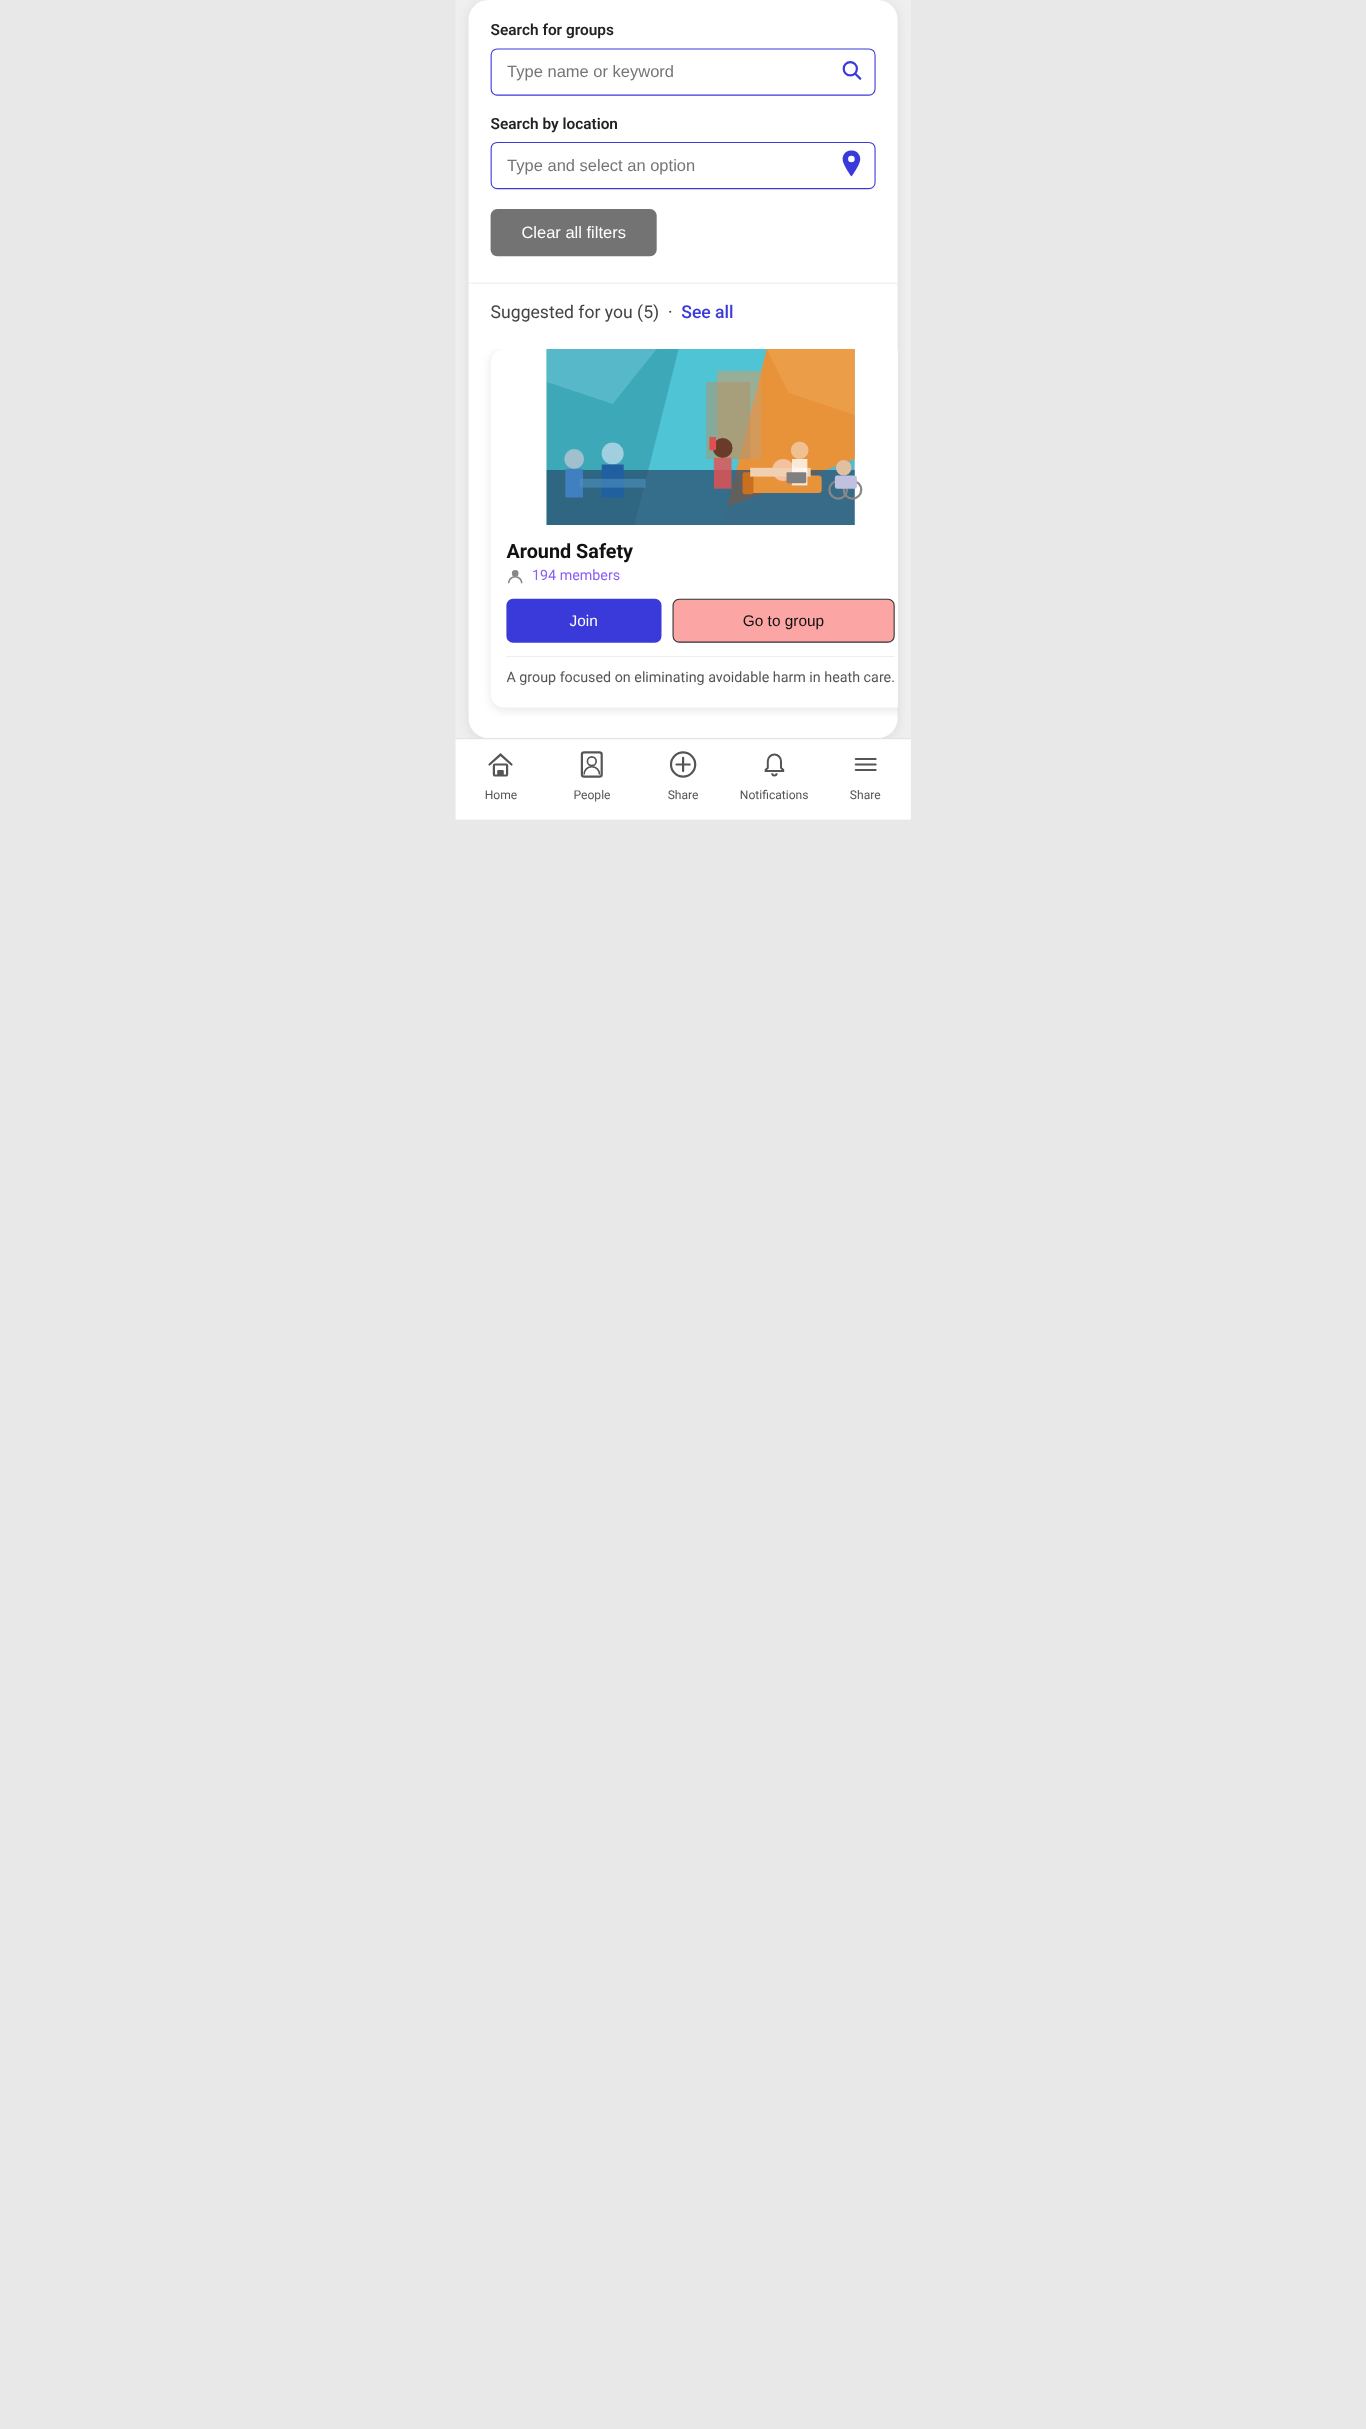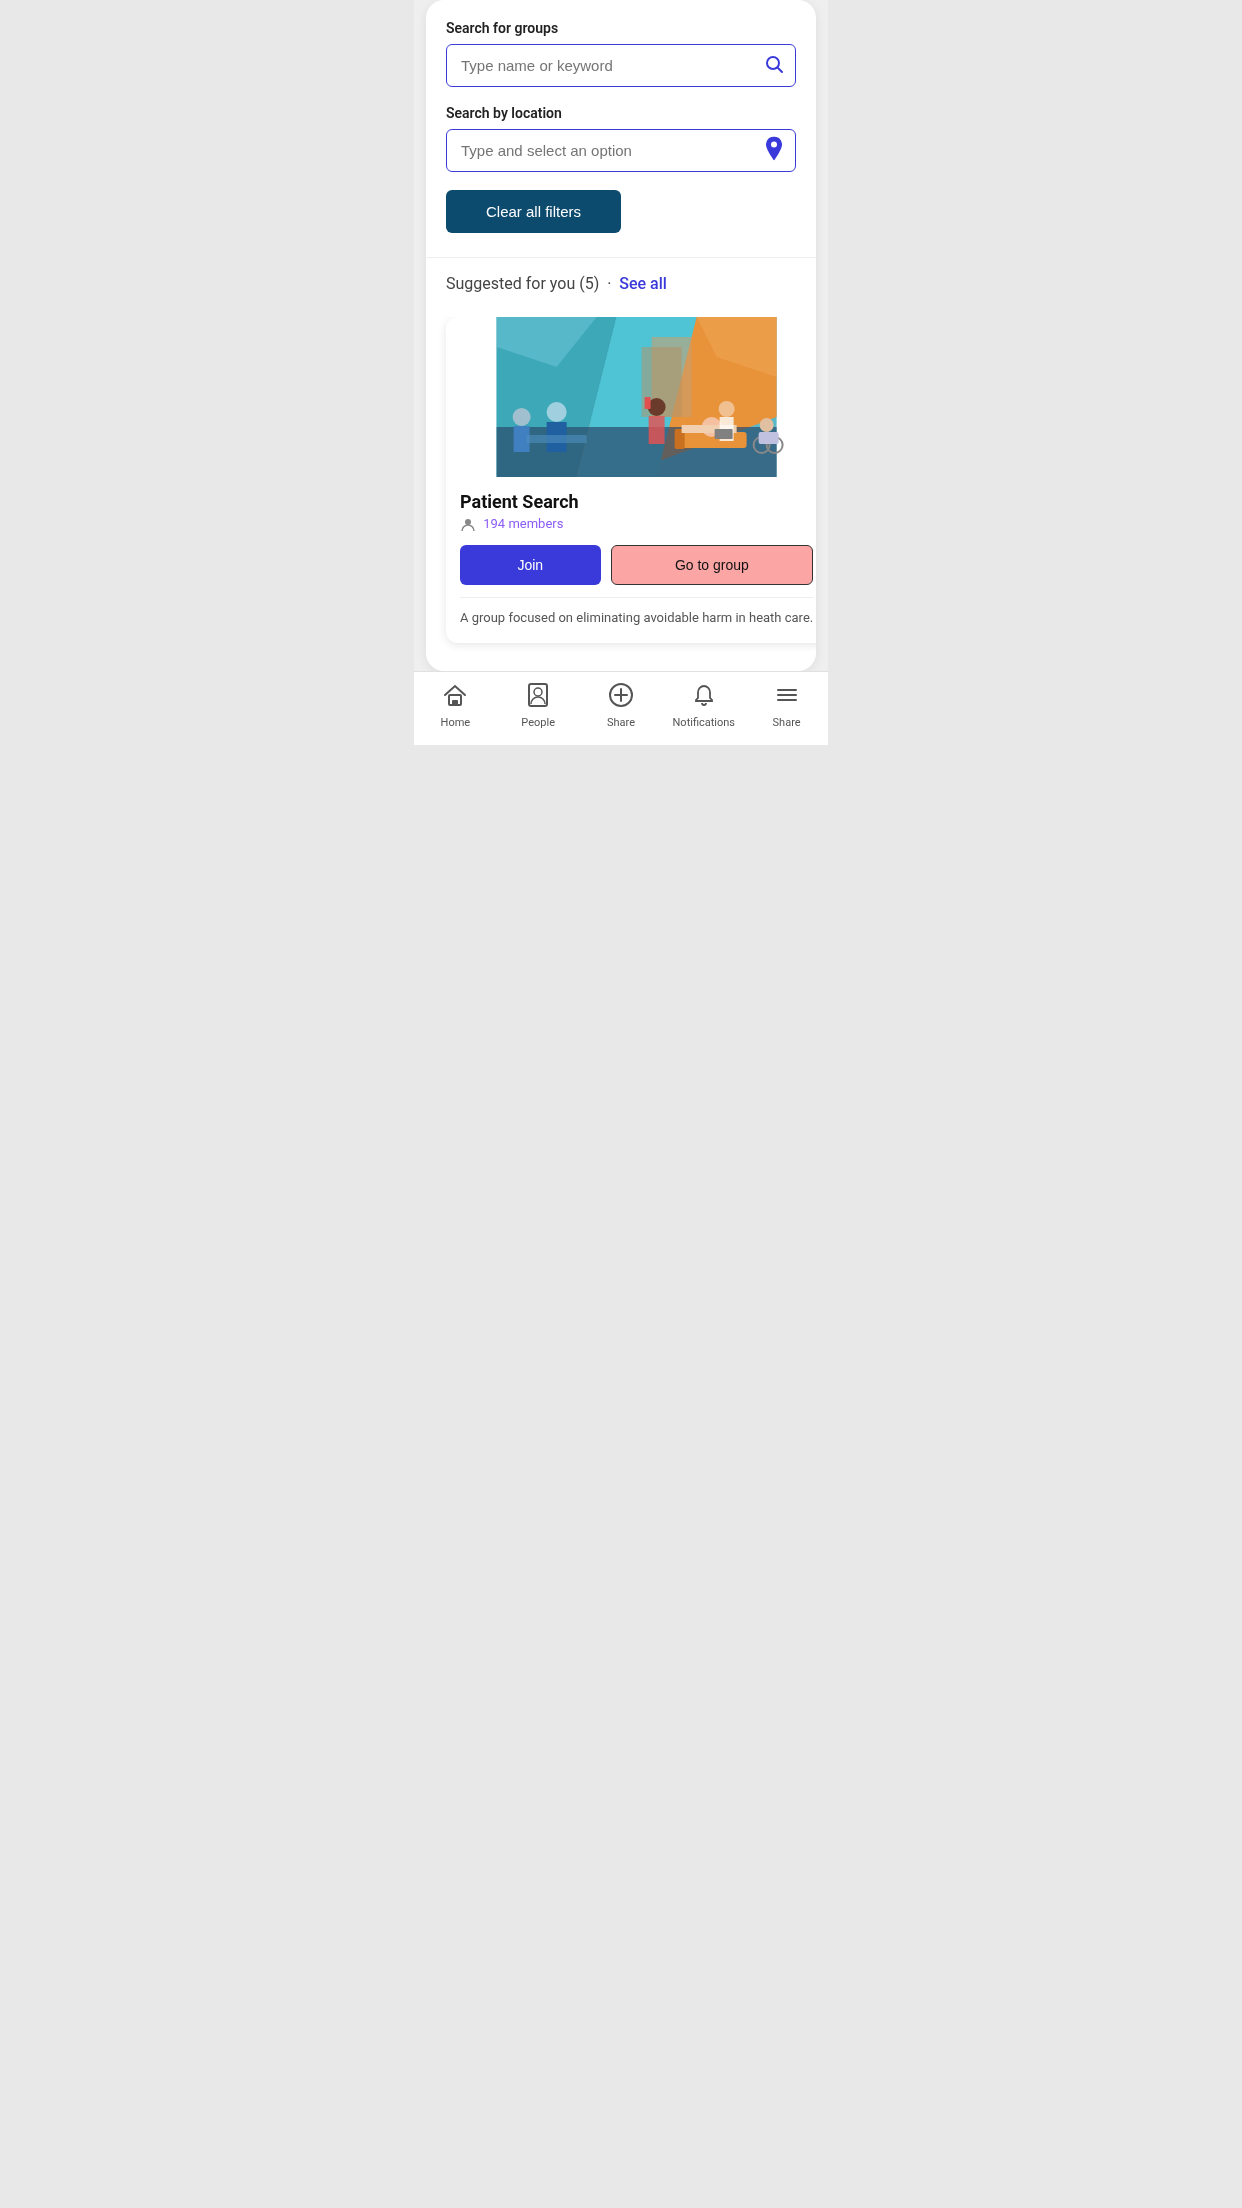--- a/index.html
+++ b/index.html
@@ -104,25 +104,25 @@
       right: 12px;
       top: 50%;
       transform: translateY(-50%);
       color: #3a3adb;
       font-size: 20px;
     }
 
     .clear-btn {
       display: inline-block;
       margin-top: 18px;
-      background: #0c4a6e;
+      background: #737373;
       color: #fff;
       border: none;
       border-radius: 6px;
-      padding: 13px 40px;
+      padding: 13px 28px;
       font-size: 15px;
       font-weight: 500;
       cursor: pointer;
     }
 
     .suggested-section {
       padding: 16px 20px 10px;
     }
 
     .suggested-header {
@@ -358,21 +358,21 @@
             <ellipse cx="25" cy="100" rx="9" ry="9" fill="#a0c0d0"></ellipse>
             <rect x="17" y="109" width="16" height="26" fill="#4080c0"></rect>
 
             <rect x="30" y="118" width="60" height="8" fill="#5090c0" opacity="0.6"></rect>
 
             <polygon points="0,0 100,0 60,50 0,30" fill="#7dd0e0" opacity="0.4"></polygon>
             <polygon points="200,0 280,0 280,60 220,40" fill="#f0b060" opacity="0.4"></polygon>
           </svg>
         </div>
         <div class="group-card-body">
-          <div class="group-name">Patient Search</div>
+          <div class="group-name">Around Safety</div>
           <div class="group-members">
             <svg class="members-icon" viewBox="0 0 16 16" fill="none">
               <circle cx="8" cy="5" r="3" fill="#888"></circle>
               <path d="M2 14c0-3.3 2.7-6 6-6s6 2.7 6 6" stroke="#888" stroke-width="1.5" fill="none"></path>
             </svg>
             <span>194</span>&nbsp;<span>members</span>
           </div>
           <div class="group-actions">
             <button class="join-btn">Join</button>
             <button class="goto-btn">Go to group</button>

